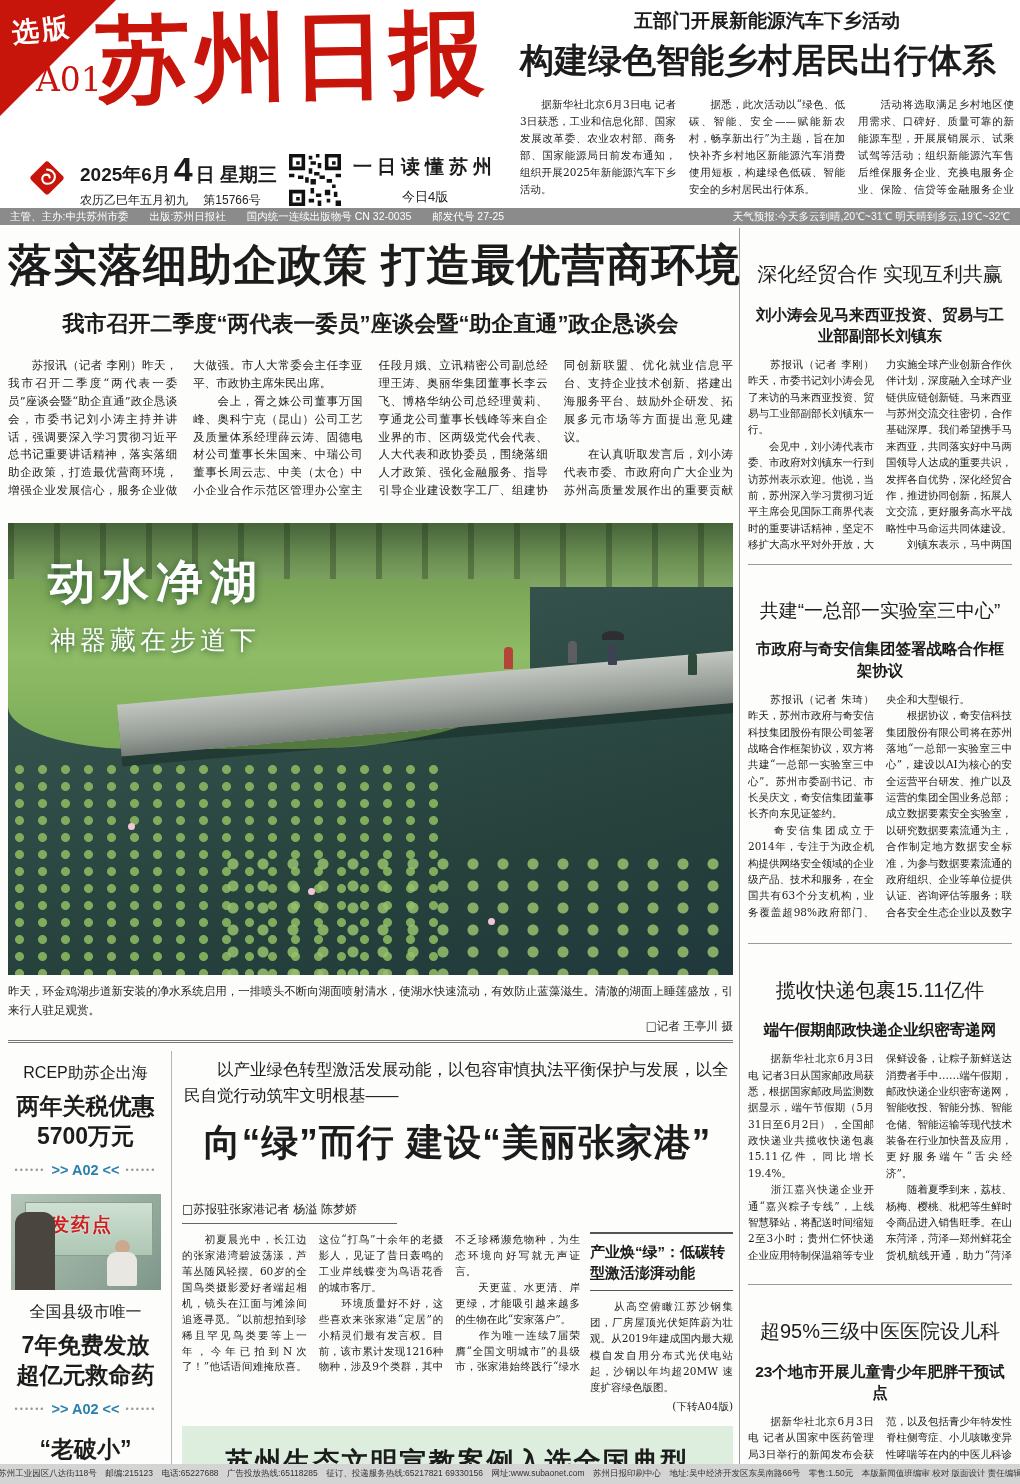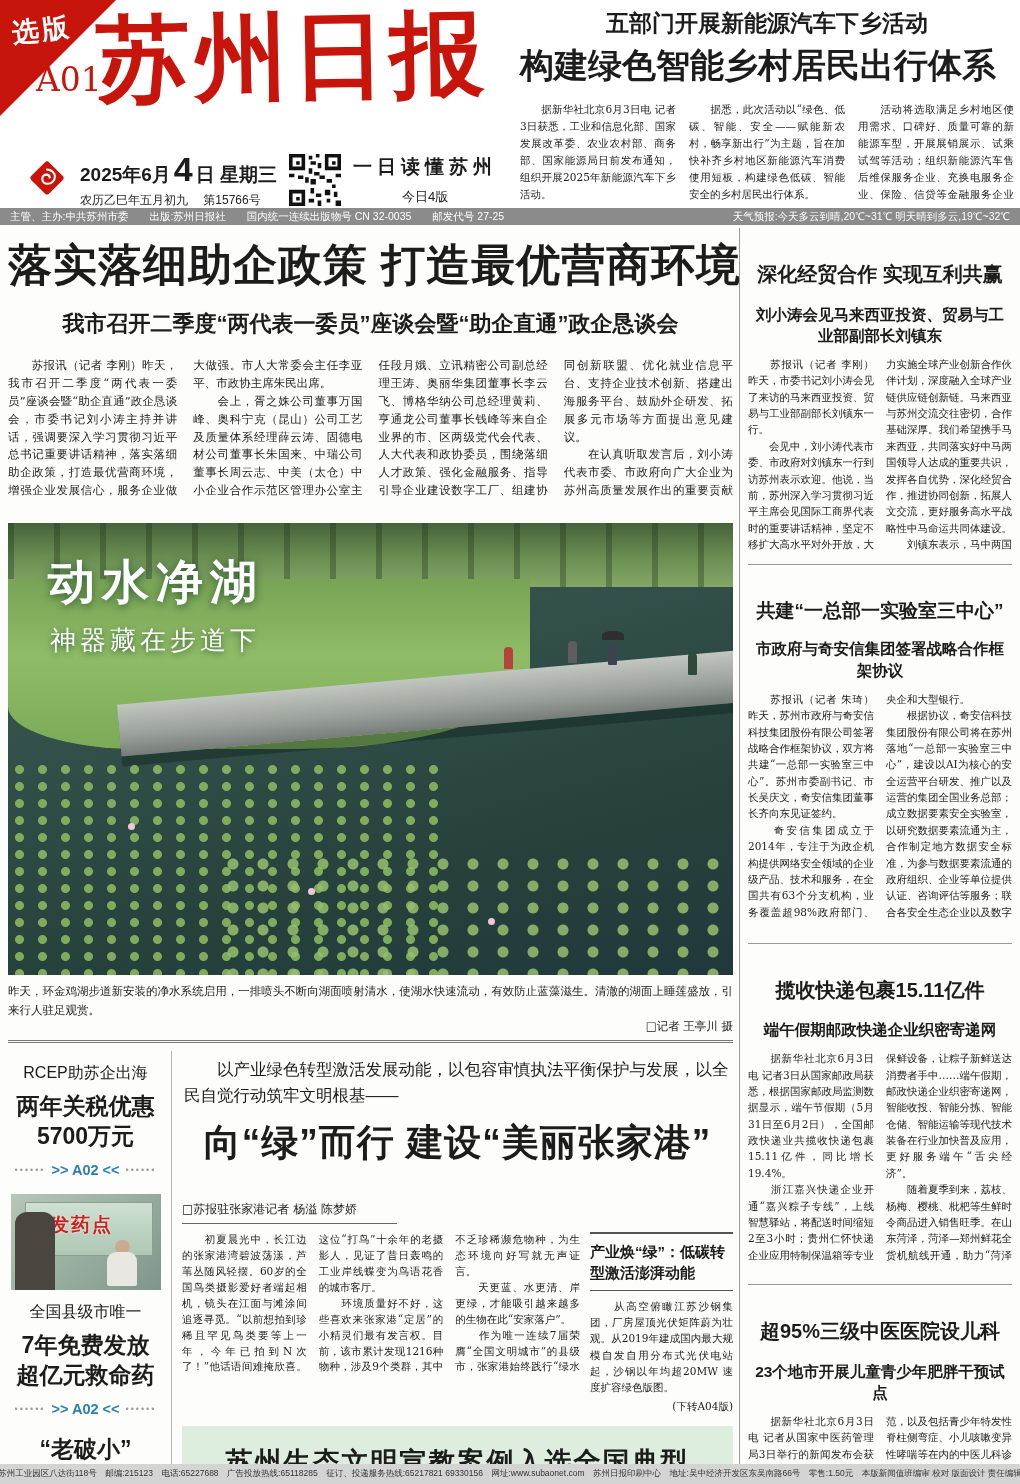--- a/index.html
+++ b/index.html
@@ -22,21 +22,21 @@
   .date-main{font-size:19px;font-weight:600;white-space:nowrap;}
   .date-main .big-day{font-size:34px;font-weight:bold;padding:0 3px;}
   .date-sub{font-size:12px;margin-top:3px;color:#222;white-space:nowrap;}
   .date-sub span{margin-right:12px;}
   .qr{width:52px;height:52px;flex:0 0 auto;}
   .slogan{text-align:center;flex:0 0 auto;}
   .slogan-main{font-size:19px;letter-spacing:5px;font-weight:600;white-space:nowrap;}
   .slogan-sub{font-size:13px;margin-top:8px;}
 
   .top-story{position:absolute;left:520px;top:8px;width:494px;}
-  .ts-kicker{text-align:center;font-size:23px;font-weight:bold;}
+  .ts-kicker{text-align:center;font-size:19px;font-weight:bold;}
   .ts-headline{text-align:left;font-size:34px;font-weight:900;margin-top:5px;white-space:nowrap;}
   .ts-body{margin-top:12px;column-count:3;column-gap:13px;font-size:10.5px;line-height:1.62;
            text-align:justify;height:116px;overflow:hidden;white-space:pre-line;
            font-family:"DejaVu Serif",serif;}
 
   .info-bar{position:absolute;top:208px;left:0;width:1020px;height:17px;background:#8b8b8b;
            color:#fff;font-size:10.5px;display:flex;justify-content:space-between;
            align-items:center;padding:0 10px;box-sizing:border-box;z-index:4;}
 
   
@@ -122,21 +122,21 @@
            font-family:"DejaVu Serif",serif;}
   .sidebar-jump{font-size:10.5px;text-align:right;margin-top:5px;font-family:"DejaVu Serif",serif;}
 
   .green-box{margin-top:12px;background:#deeede;padding:18px 12px 20px;text-align:center;}
   .green-line{font-size:27px;font-weight:bold;letter-spacing:2px;
            font-family:"DejaVu Serif",serif;white-space:nowrap;}
 
   
   .rr-article{border-bottom:1px solid #9a9a9a;padding:10px 0 8px;}
   .rr-article:last-child{border-bottom:none;}
-  .rr-headline{font-size:20px;font-weight:700;text-align:center;line-height:1.25;white-space:nowrap;margin-top:24px;}
+  .rr-headline{font-size:20px;font-weight:400;text-align:center;line-height:1.25;white-space:nowrap;margin-top:24px;}
   .rr-subhead{font-size:15.5px;font-weight:600;text-align:center;margin-top:8px;line-height:1.4;
            padding:0 6px;}
   .rr-body{margin-top:9px;column-count:2;column-gap:12px;font-size:10.5px;line-height:1.56;
            text-align:justify;overflow:hidden;white-space:pre-line;
            font-family:"DejaVu Serif",serif;}
   .rr-article:nth-child(1) .rr-body{height:200px;}
   .rr-article:nth-child(2) .rr-body{height:244px;}
   .rr-article:nth-child(2) .rr-headline{font-size:19px;}
   .rr-article:nth-child(3) .rr-body{height:226px;}
   .rr-article:nth-child(4) .rr-body{height:236px;}

